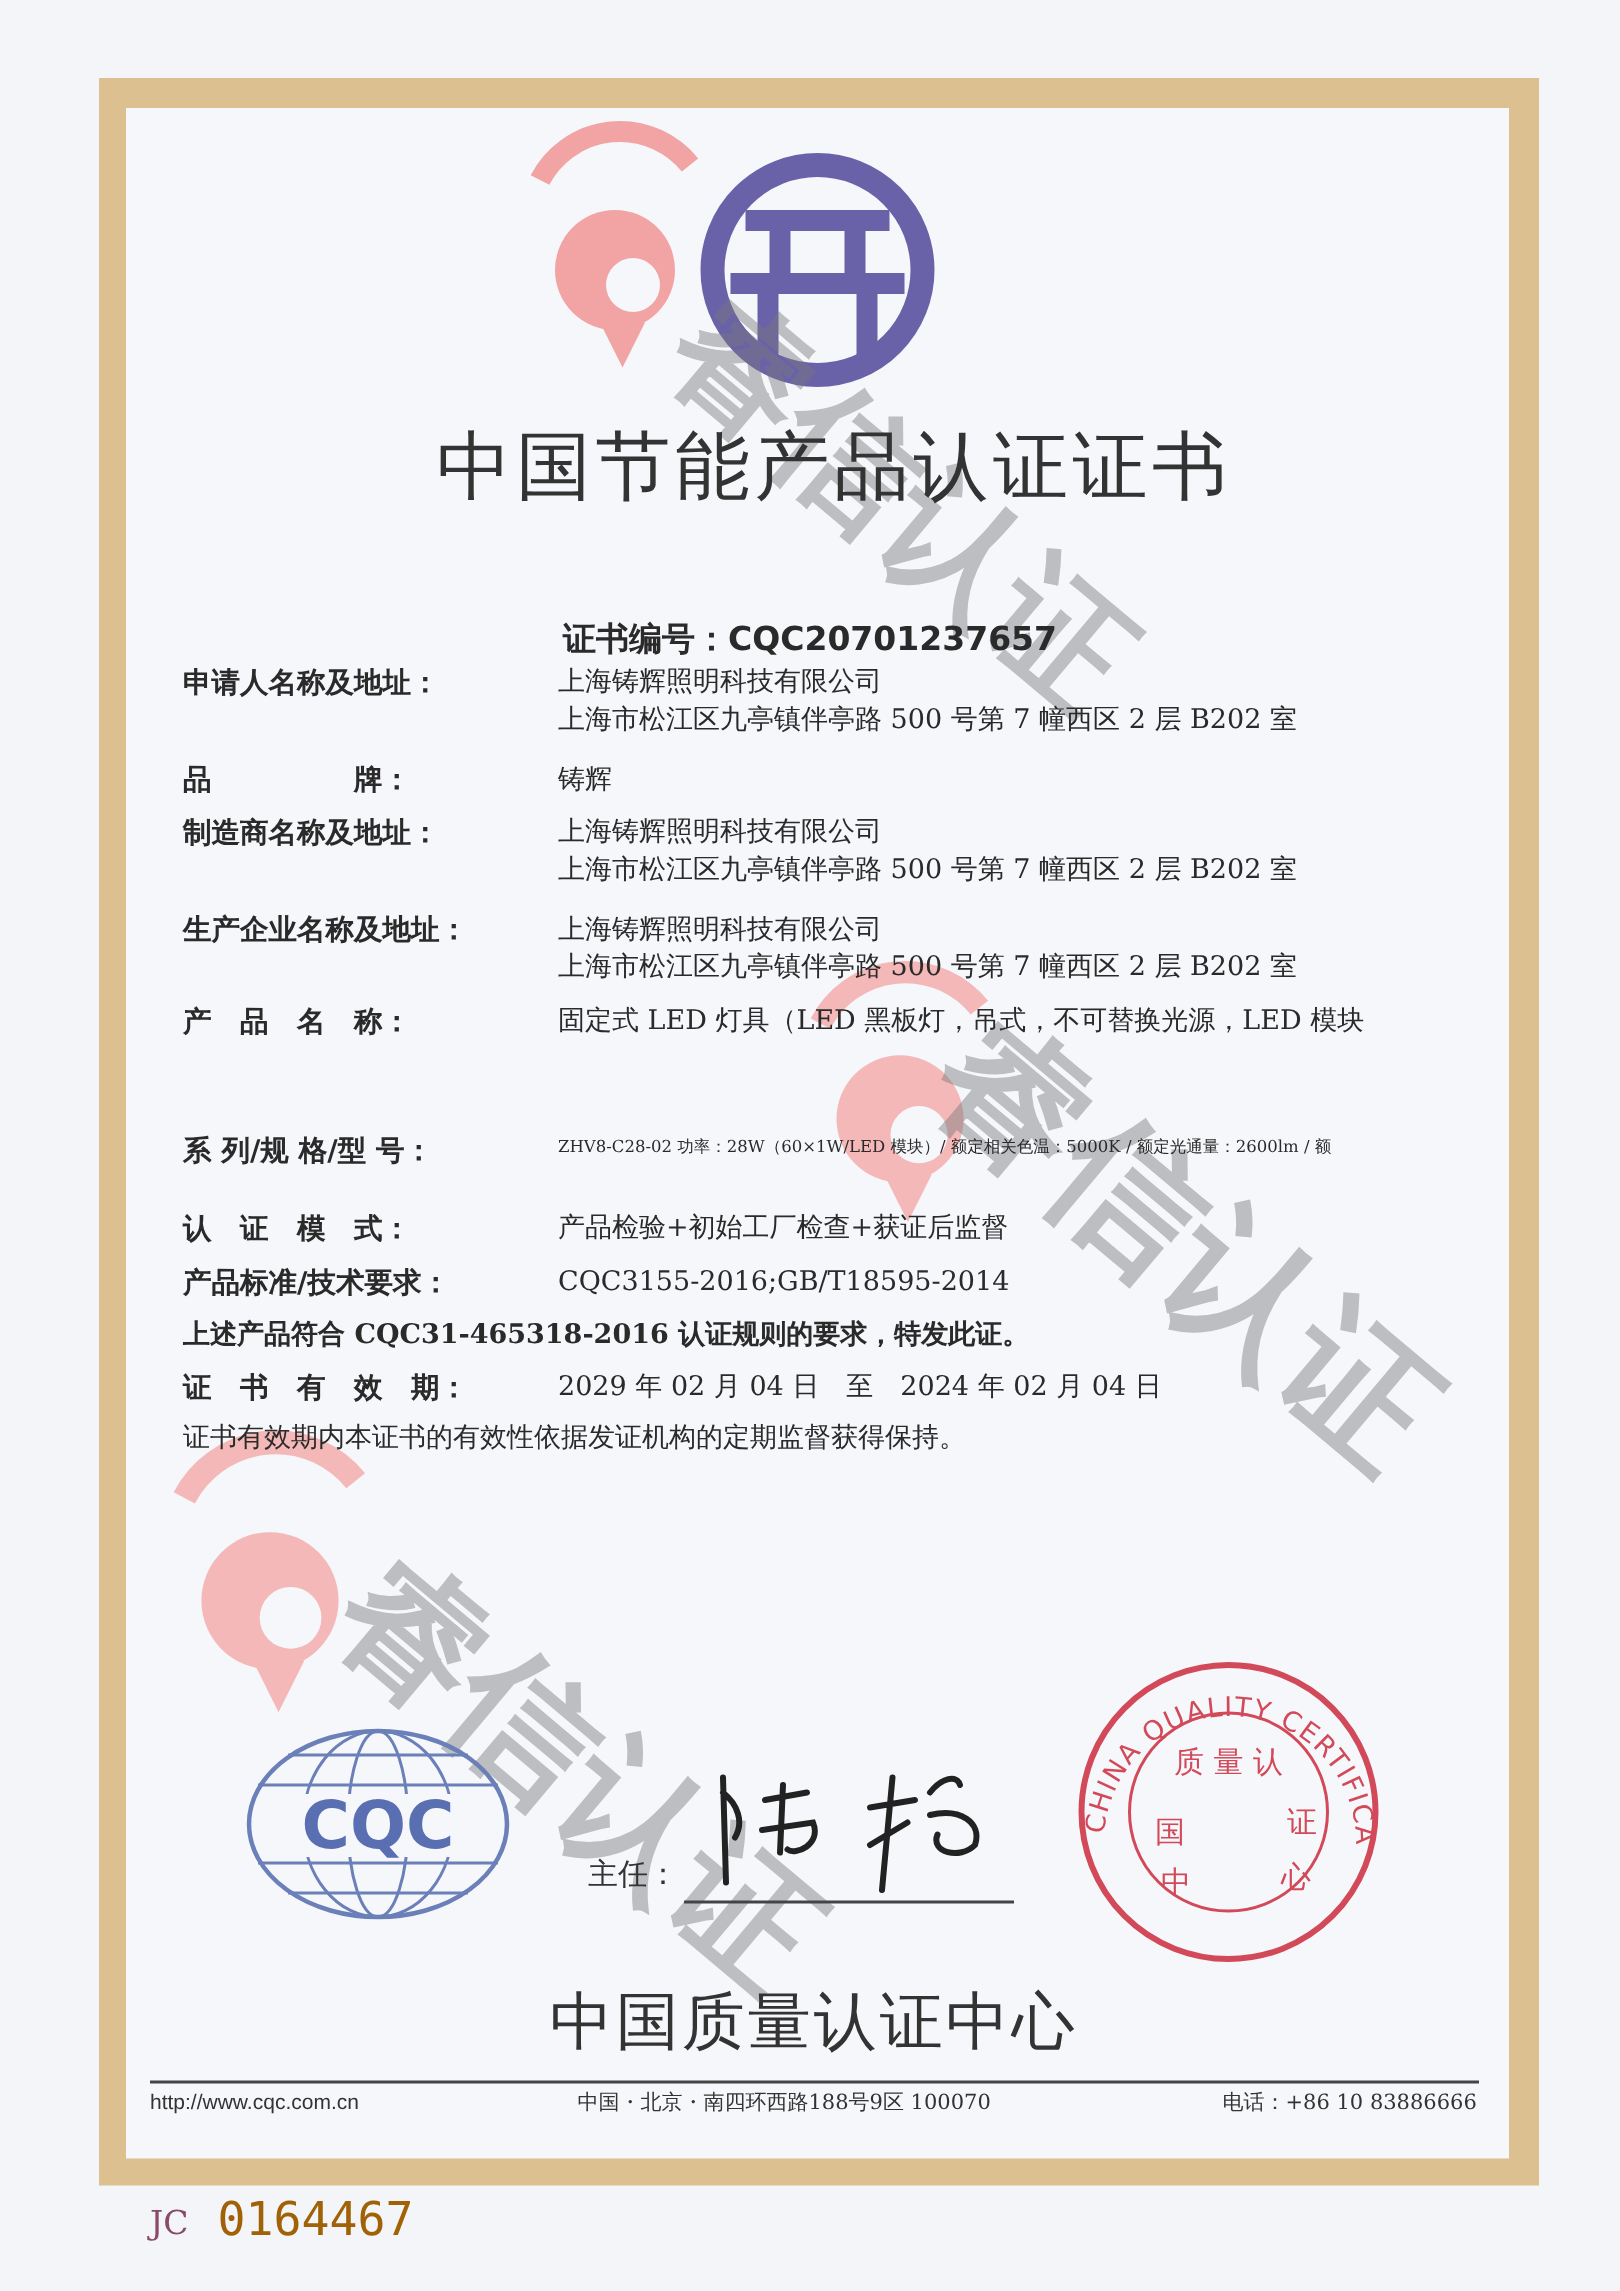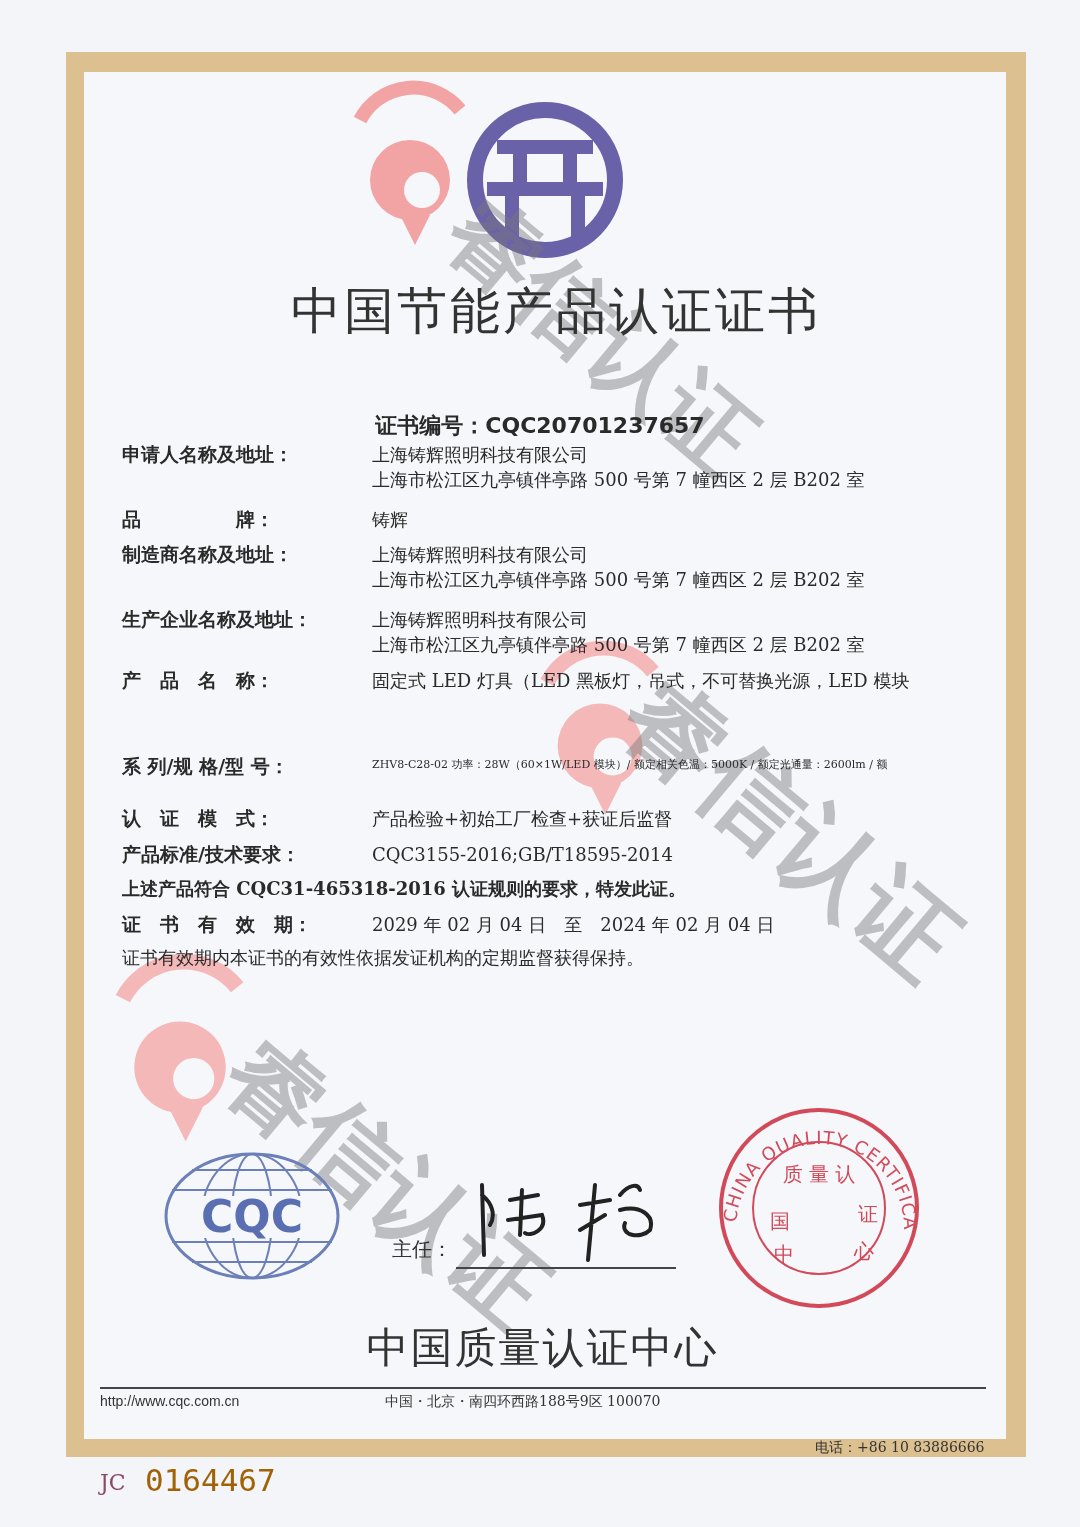--- a/index.html
+++ b/index.html
@@ -192,16 +192,16 @@
   <text x="111" y="78" text-anchor="middle" font-family="DejaVu Sans, sans-serif" font-size="20" fill="#d24a5a">质 量 认</text>
   <text x="62" y="125" font-family="DejaVu Sans, sans-serif" font-size="20" fill="#d24a5a">国</text>
   <text x="150" y="118" font-family="DejaVu Sans, sans-serif" font-size="20" fill="#d24a5a">证</text>
   <text x="66" y="158" font-family="DejaVu Sans, sans-serif" font-size="20" fill="#d24a5a">中</text>
   <text x="146" y="155" font-family="DejaVu Sans, sans-serif" font-size="20" fill="#d24a5a">心</text>
 </svg>
 
 <div class="footer-line"></div>
 <div class="footer" style="left:100px;font-family:'Liberation Sans', sans-serif;">http://www.cqc.com.cn</div>
 <div class="footer" style="left:385px;">中国・北京・南四环西路188号9区  100070</div>
-<div class="footer" style="left:815px;margin-top:46px;">电话：+86  10  83886666</div>
+<div class="footer" style="left:815px;">电话：+86  10  83886666</div>
 
 <div class="serial-prefix">JC</div>
 <div class="serial">0164467</div>
 
 </body></html>

